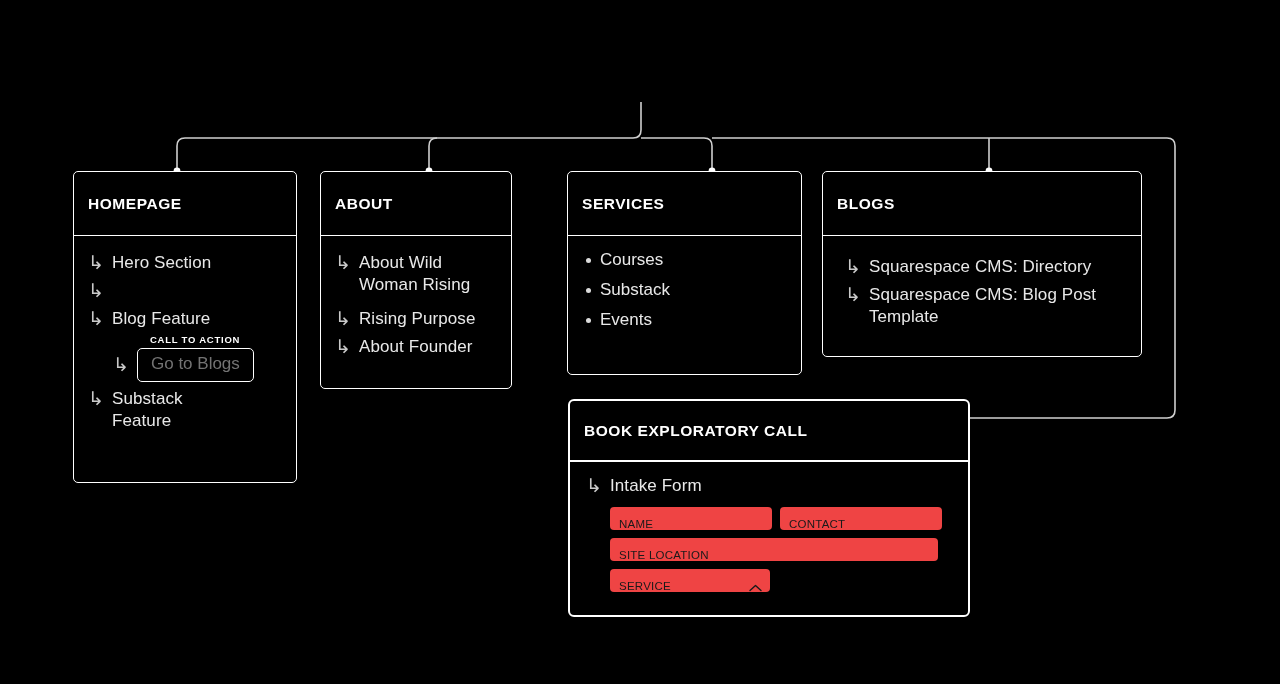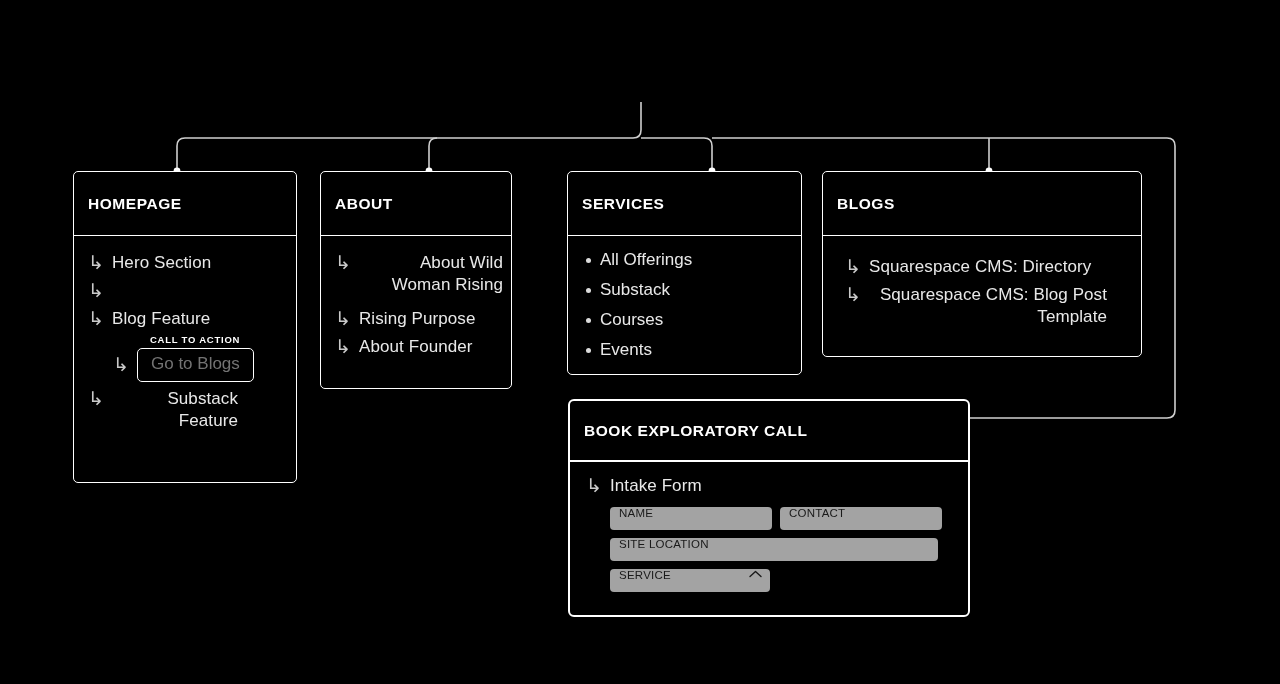--- a/index.html
+++ b/index.html
@@ -43,21 +43,21 @@
 
   
   .row { display: flex; align-items: flex-start; gap: 7px; margin-bottom: 6px; }
   .arrow-icon {
     flex: 0 0 auto; width: 17px; height: 22px;
     color: #c9c9c9; font-size: 19px; line-height: 21px;
     text-align: left;
   }
   .row-label {
     color: #e8e8e8; font-size: 17px; line-height: 22px;
-    font-weight: 400; letter-spacing: .005em; text-align: right;
+    font-weight: 400; letter-spacing: .005em;
   }
 
   
   .blt { display: flex; align-items: flex-start; gap: 9px; margin-bottom: 8px; padding-left: 4px; }
   .blt-dot {
     flex: 0 0 auto; width: 5px; height: 5px; border-radius: 50%;
     background: #dcdcdc; margin-top: 9px;
   }
   .blt-label { color: #e8e8e8; font-size: 17px; line-height: 22px; }
 
@@ -71,22 +71,22 @@
   .cta-button {
     border: 1.1px solid #ffffff; border-radius: 5px;
     padding: 5px 13px 7px 13px;
     color: #737373; font-size: 17px; line-height: 20px;
     background: #000000;
   }
 
   
   .form-row { display: flex; gap: 8px; margin-bottom: 8px; margin-left: 24px; }
   .field {
-    background: #a3a3a3; border-radius: 4px;
-    height: 23px; display: flex; align-items: flex-start;
+    background: #ef4444; border-radius: 4px;
+    height: 23px; display: flex; align-items: flex-end;
     padding: 0 9px;
     color: #1a1a1a; font-size: 11.5px; letter-spacing: .02em;
     position: relative;
   }
   .f-name    { width: 162px; }
   .f-contact { width: 162px; }
   .f-site    { width: 328px; }
   .f-service { width: 160px; justify-content: space-between; padding-right: 8px; }
   .chev {
     width: 14px; height: 9px; color: #1a1a1a;
@@ -183,29 +183,25 @@
   </div>
 
   <div class="card" style="left:567px; top:171px; width:235px; height:204px;">
     <div class="card-head" style="height:64px;">
       <span>SERVICES</span>
     </div>
     <div class="card-body" style="padding-top:13px;">
 
       <div class="blt">
         <span class="blt-dot"></span>
-        <span class="blt-label">All Offerings</span>
+        <span class="blt-label">Courses</span>
       </div>
       <div class="blt">
         <span class="blt-dot"></span>
         <span class="blt-label">Substack</span>
-      </div>
-      <div class="blt">
-        <span class="blt-dot"></span>
-        <span class="blt-label">Courses</span>
       </div>
       <div class="blt">
         <span class="blt-dot"></span>
         <span class="blt-label">Events</span>
       </div>
 
     </div>
   </div>
 
   <div class="card" style="left:822px; top:171px; width:320px; height:186px;">

